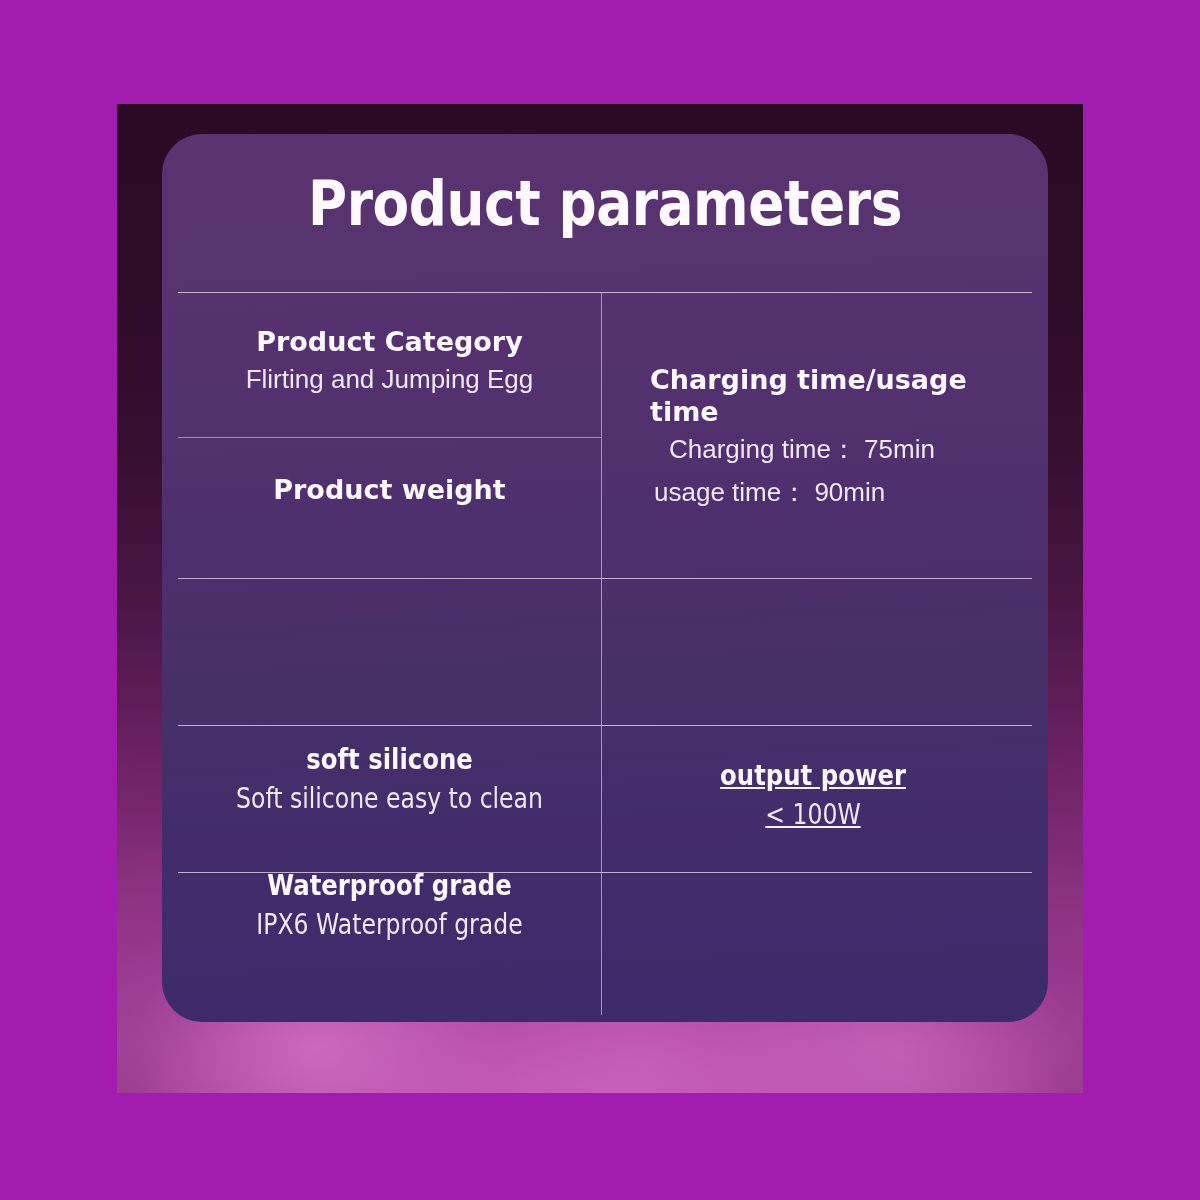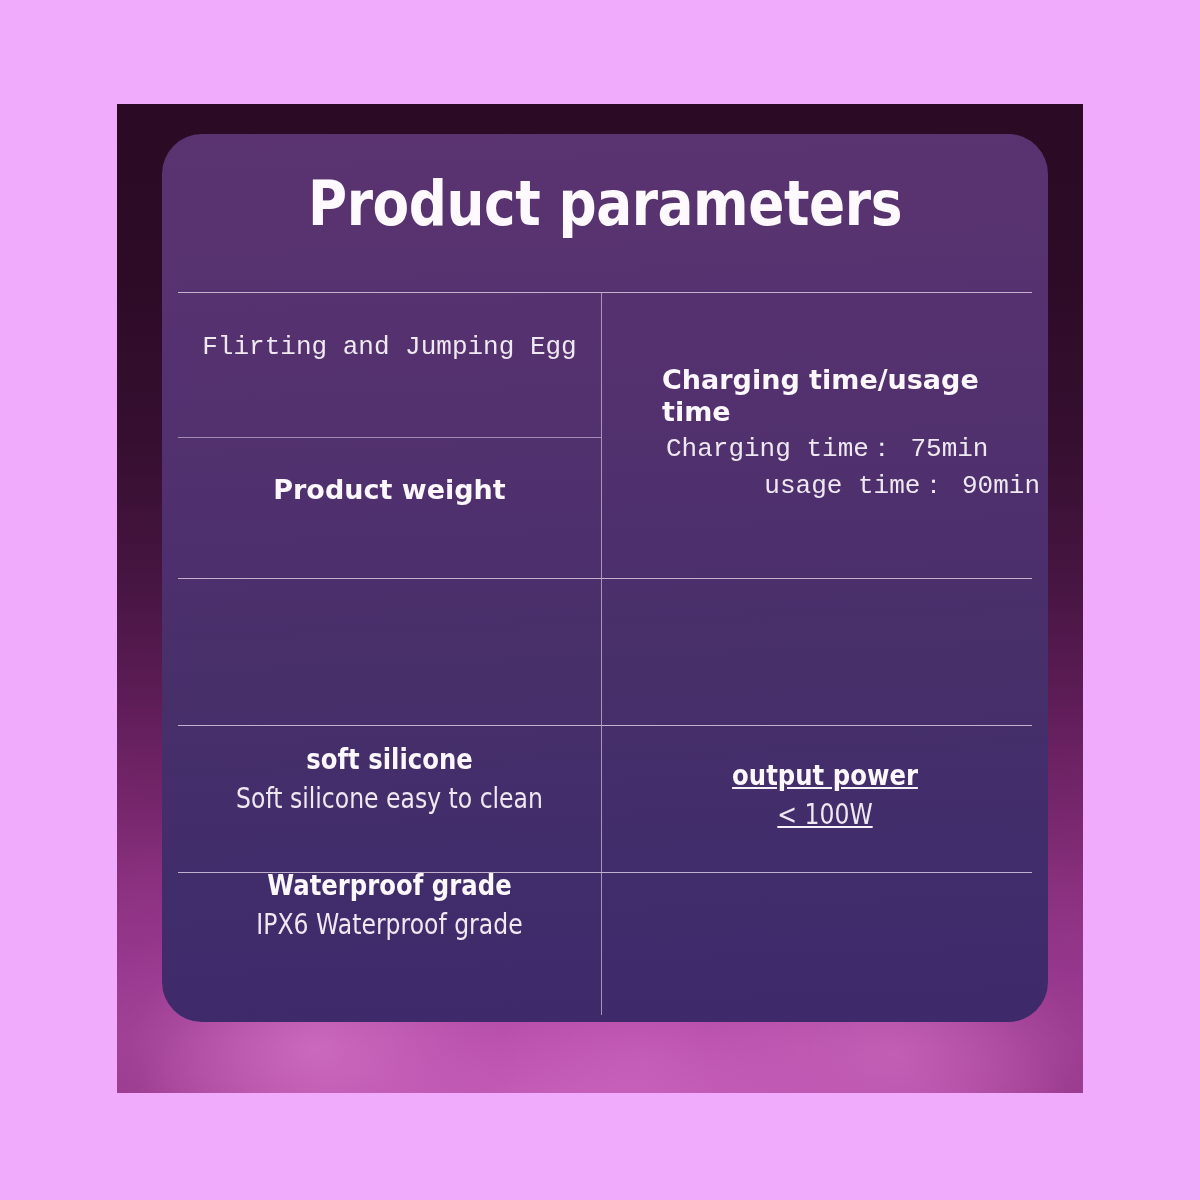--- a/index.html
+++ b/index.html
@@ -11,21 +11,21 @@
     width: 1200px;
     height: 1200px;
     font-family: "Liberation Sans", sans-serif;
     overflow: hidden;
   }
 
   #stage {
     position: relative;
     width: 1200px;
     height: 1200px;
-    background: #f0abfc;
+    background: #a21caf;
   }
 
   
   .backdrop {
     position: absolute;
     left: 117px;
     top: 104px;
     width: 966px;
     height: 989px;
     background:
@@ -132,42 +132,42 @@
     line-height: 1.18;
   }
   .cell .val {
     font-weight: 400;
     color: #efe8f1;
     line-height: 1.22;
   }
 
   
   .face-wide .lbl { font-family: "DejaVu Sans", sans-serif; font-size: 27px; }
-  .face-wide .val { font-family: Liberation Mono, monospace; font-size: 26px; }
+  .face-wide .val { font-family: Liberation Sans, sans-serif; font-size: 26px; }
 
   
   .face-narrow .lbl {
     font-family: "DejaVu Sans", sans-serif;
     font-size: 29px;
     transform: scaleX(0.84);
     transform-origin: center;
   }
   .face-narrow .val {
     font-family: "DejaVu Sans", sans-serif;
     font-size: 28px;
     transform: scaleX(0.84);
     transform-origin: center;
   }
 
   .align-center { text-align: center; }
   .align-left   { text-align: left; }
 
   
   .col-left  { left: 0;     width: 423px; }
-  .col-right { left: 432px; width: 430px; }
+  .col-right { left: 420px; width: 430px; }
 
   .gap-sm { height: 6px; }
 </style>
 </head>
 <body>
 
 <div id="stage">
 
   <div class="backdrop">
     <div class="smoke s1"></div>
@@ -184,29 +184,30 @@
     <div class="table">
 
       <div class="hline full" style="top:0px;"></div>
       <div class="hline left-only" style="top:145px;"></div>
       <div class="hline full" style="top:286px;"></div>
       <div class="hline full" style="top:433px;"></div>
       <div class="hline full" style="top:580px;"></div>
       <div class="vline" style="top:0px; height:723px;"></div>
 
       <div class="cell col-left face-wide align-center" style="top:34px;">
+        <div class="lbl">Product Category</div>
         <div class="gap-sm"></div>
         <div class="val">Flirting and Jumping Egg</div>
       </div>
 
       <div class="cell col-right face-wide align-left" style="top:72px; padding-left:52px; box-sizing:border-box;">
         <div class="lbl">Charging time/usage time</div>
         <div class="gap-sm"></div>
-        <div class="val" style="padding-left:4px;">Charging time： 75min</div>
-        <div class="val" style="padding-left:4px; margin-top:6px;text-align:right;">usage time： 90min</div>
+        <div class="val" style="padding-left:4px;margin-left:15px;">Charging time： 75min</div>
+        <div class="val" style="padding-left:4px; margin-top:12px;">usage time： 90min</div>
       </div>
 
       <div class="cell col-left face-wide align-center" style="top:174px;margin-top:8px;">
         <div class="lbl">Product weight</div>
         <div class="gap-sm"></div>
       </div>
 
 
 
       <div class="cell col-left face-narrow align-center" style="top:450px;">

